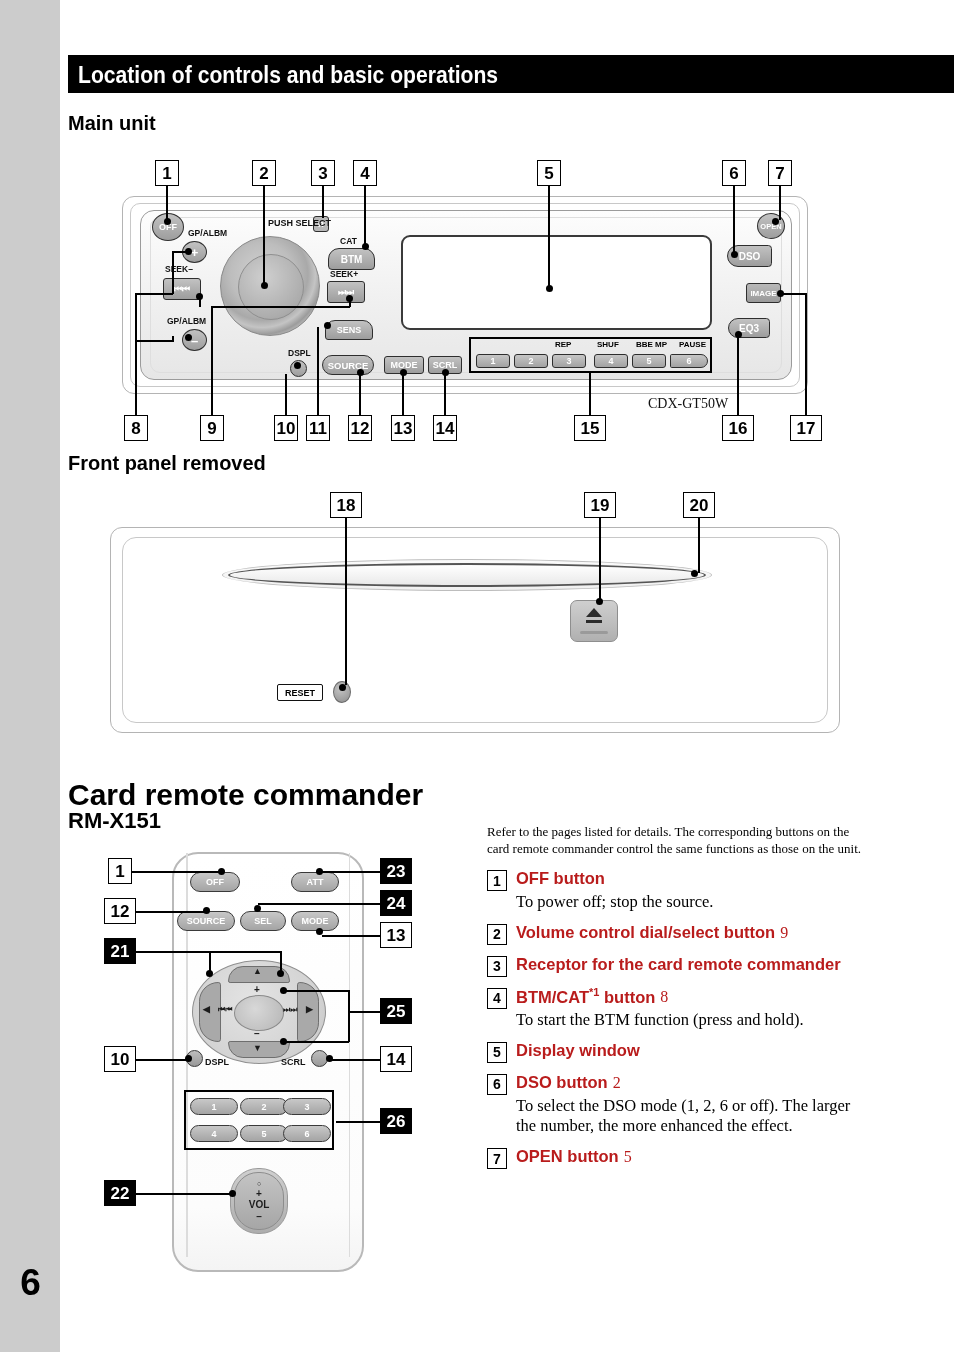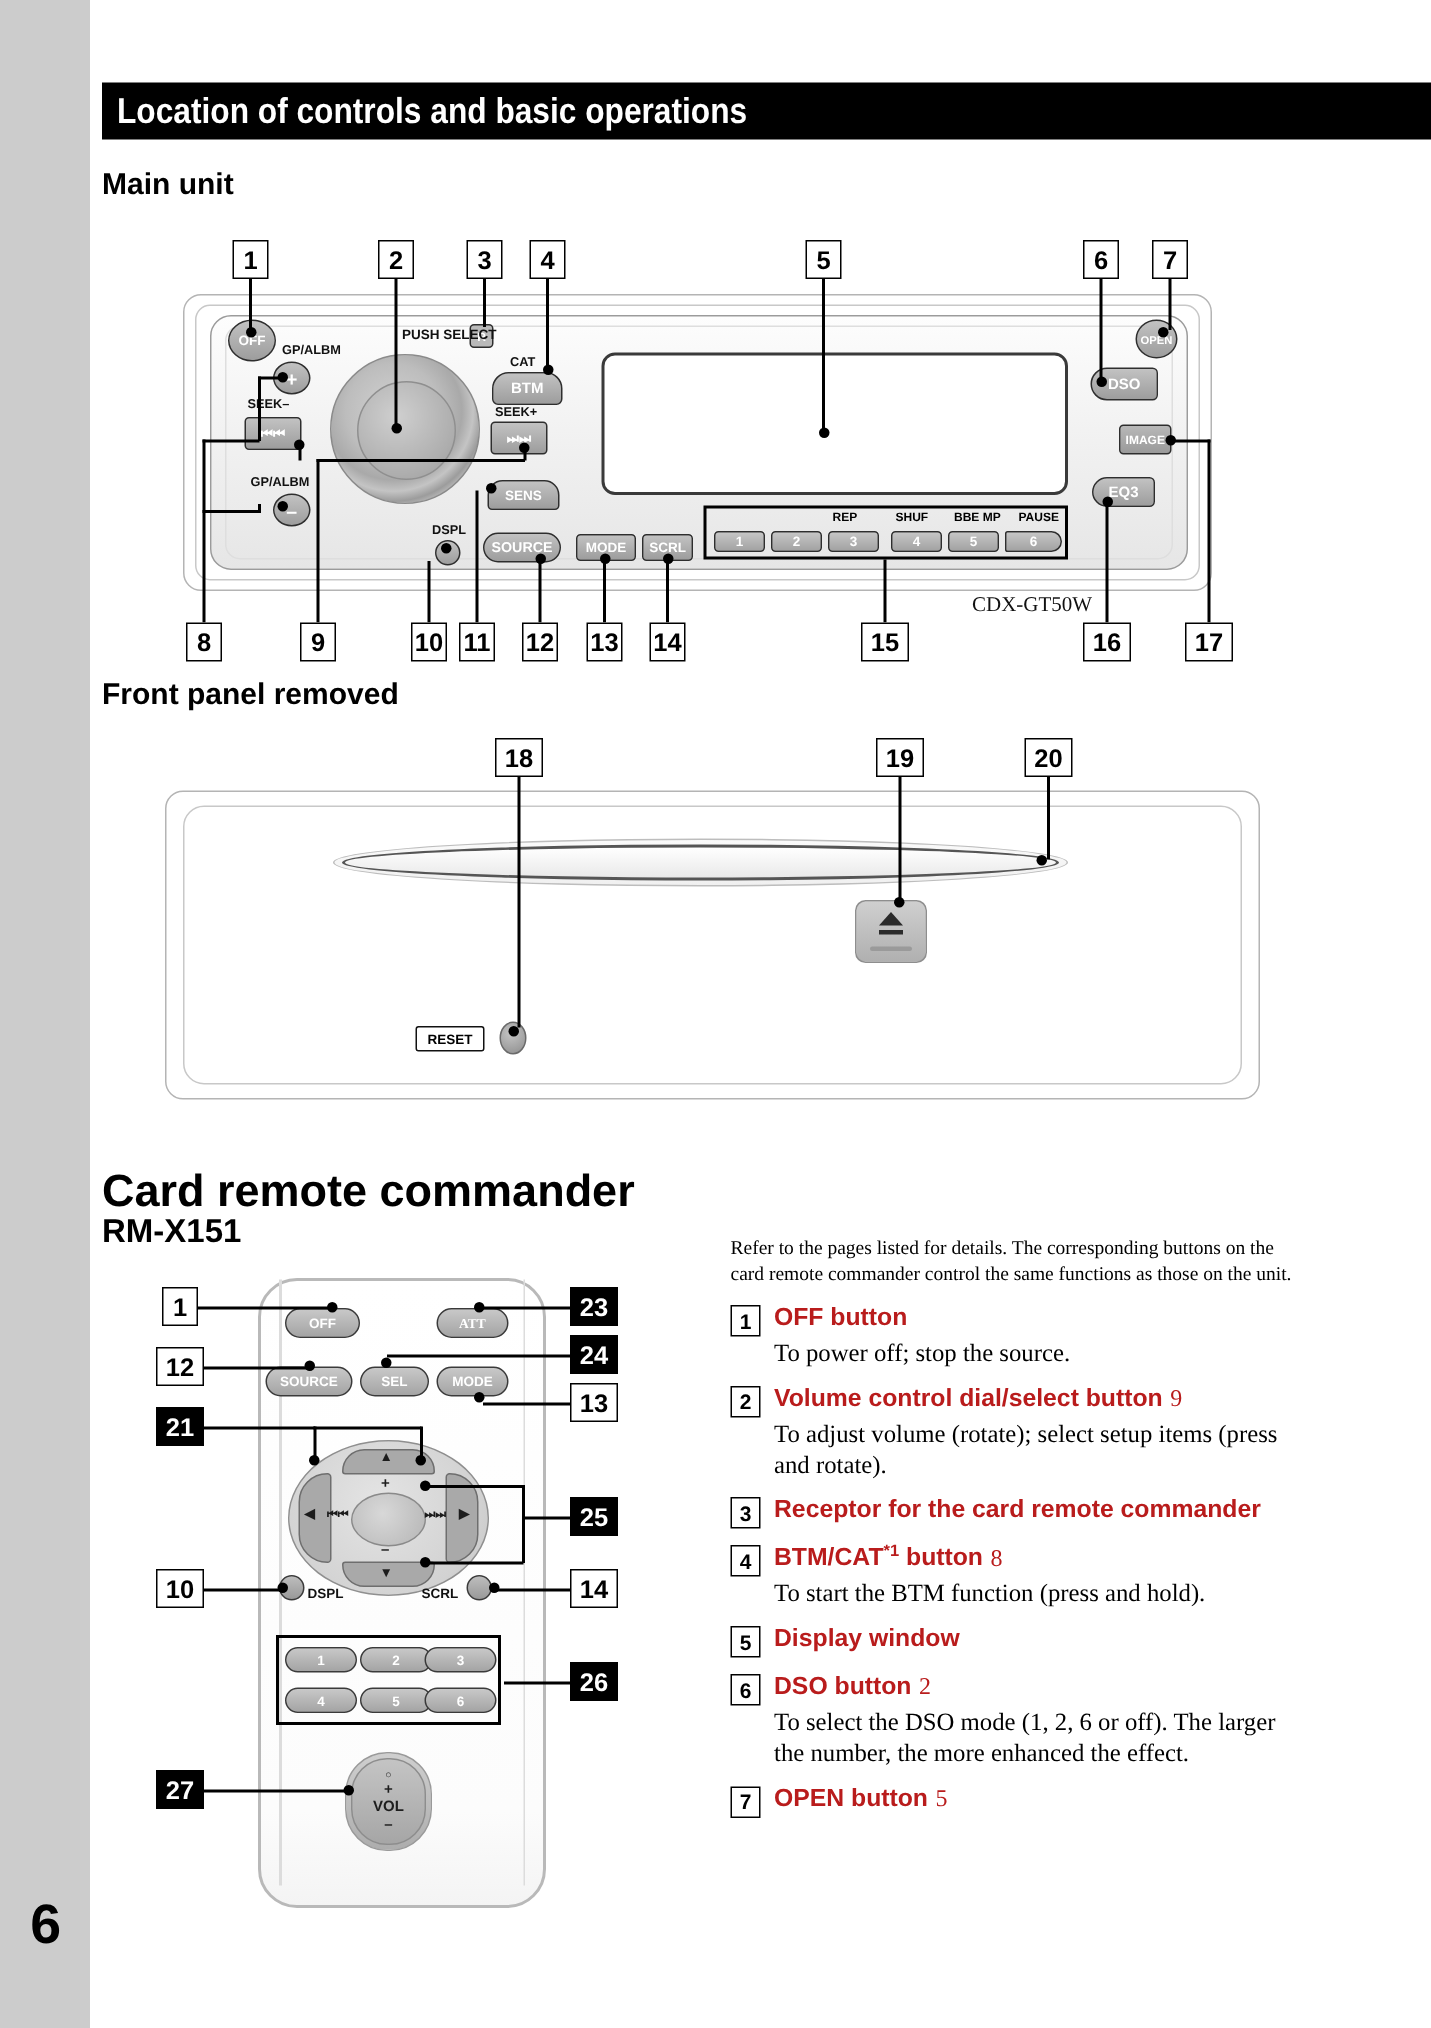--- a/index.html
+++ b/index.html
@@ -378,21 +378,21 @@
 <div class="callout wide" style="left:683px; top:492px;">20</div>
 <div class="lead v" style="left:698px; top:518px; height:55px;"></div>
 <div class="dot" style="left:691px; top:570px;"></div>
 
 <div class="h2" style="left:68px; top:778px; font-size:30px;">Card remote commander</div>
 <div class="h2" style="left:68px; top:808px; font-size:22px;">RM-X151</div>
 
 <div id="remote-body"></div>
 
 <div class="rbtn" style="left:190px; top:872px; width:50px; height:20px;">OFF</div>
-<div class="rbtn" style="left:291px; top:872px; width:48px; height:20px;font-family:Liberation Serif, serif;">ATT</div>
+<div class="rbtn" style="left:291px; top:872px; width:48px; height:20px;">ATT</div>
 <div class="rbtn" style="left:177px; top:911px; width:58px; height:20px;">SOURCE</div>
 <div class="rbtn" style="left:240px; top:911px; width:46px; height:20px;">SEL</div>
 <div class="rbtn" style="left:291px; top:911px; width:48px; height:20px;">MODE</div>
 
 <div id="dpad" style="left:192px; top:960px; width:134px; height:104px;"></div>
 <div class="dseg" style="left:228px; top:966px; width:62px; height:17px; border-radius:28px 28px 4px 4px;"></div>
 <div class="dseg" style="left:228px; top:1041px; width:62px; height:17px; border-radius:4px 4px 28px 28px;"></div>
 <div class="dseg" style="left:199px; top:982px; width:22px; height:60px; border-radius:28px 4px 4px 28px;"></div>
 <div class="dseg" style="left:297px; top:982px; width:22px; height:60px; border-radius:4px 28px 28px 4px;"></div>
 <div id="dcenter" style="left:234px; top:995px; width:50px; height:36px;"></div>
@@ -441,21 +441,21 @@
 <div class="lead v" style="left:209px; top:951px; height:22px;"></div>
 <div class="dot" style="left:206px; top:970px;"></div>
 <div class="lead h" style="left:209px; top:951px; width:72px;"></div>
 <div class="lead v" style="left:280px; top:951px; height:22px;"></div>
 <div class="dot" style="left:277px; top:970px;"></div>
 
 <div class="callout wide" style="left:104px; top:1046px;">10</div>
 <div class="lead h" style="left:136px; top:1059px; width:52px;"></div>
 <div class="dot" style="left:185px; top:1055px;"></div>
 
-<div class="callout wide inv" style="left:104px; top:1180px;">27</div>
+<div class="callout wide inv" style="left:104px; top:1180px;">22</div>
 <div class="lead h" style="left:136px; top:1193px; width:96px;"></div>
 <div class="dot" style="left:229px; top:1190px;"></div>
 
 <div class="callout wide inv" style="left:380px; top:858px;">23</div>
 <div class="lead h" style="left:322px; top:871px; width:58px;"></div>
 <div class="dot" style="left:316px; top:868px;"></div>
 
 <div class="callout wide inv" style="left:380px; top:890px;">24</div>
 <div class="lead h" style="left:258px; top:903px; width:122px;"></div>
 <div class="dot" style="left:254px; top:905px;"></div>
@@ -486,21 +486,20 @@
         <div class="num-box">1</div>
         <div class="item-title">OFF button</div>
       </div>
       <div class="item-desc">To power off; stop the source.</div>
     </div>
     <div class="item">
       <div class="item-head">
         <div class="num-box">2</div>
         <div class="item-title">Volume control dial/select button<span class="pg">9</span></div>
       </div>
-      <div class="item-desc">To adjust volume (rotate); select setup items (press and rotate).</div>
     </div>
     <div class="item">
       <div class="item-head">
         <div class="num-box">3</div>
         <div class="item-title">Receptor for the card remote commander</div>
       </div>
     </div>
     <div class="item">
       <div class="item-head">
         <div class="num-box">4</div>

